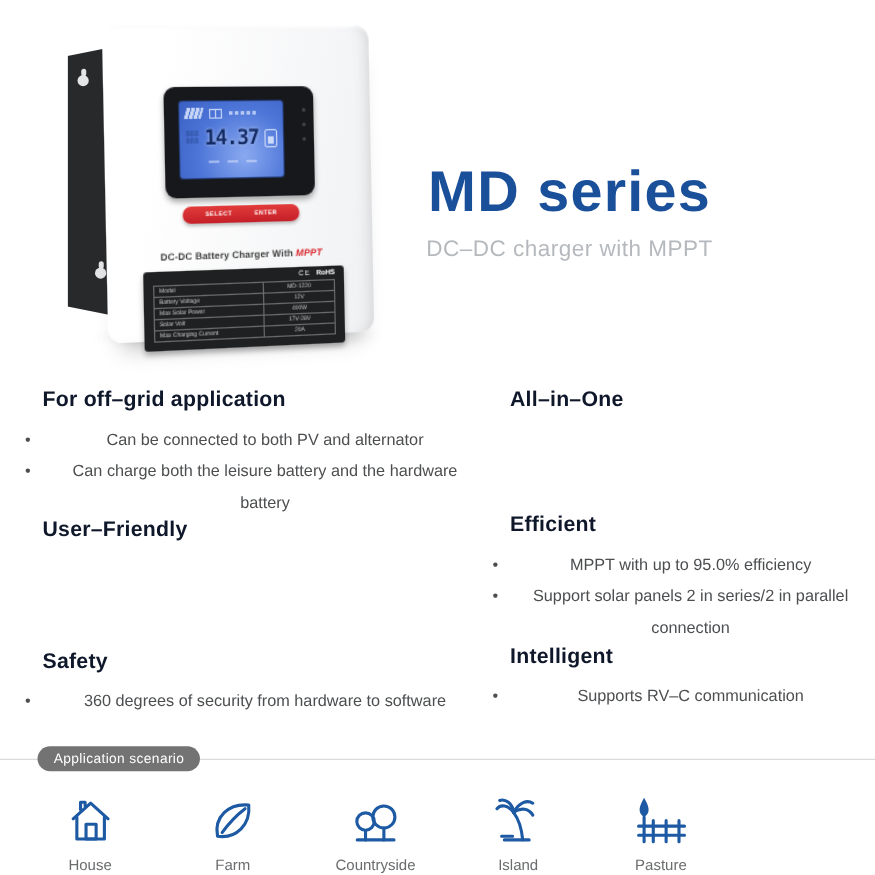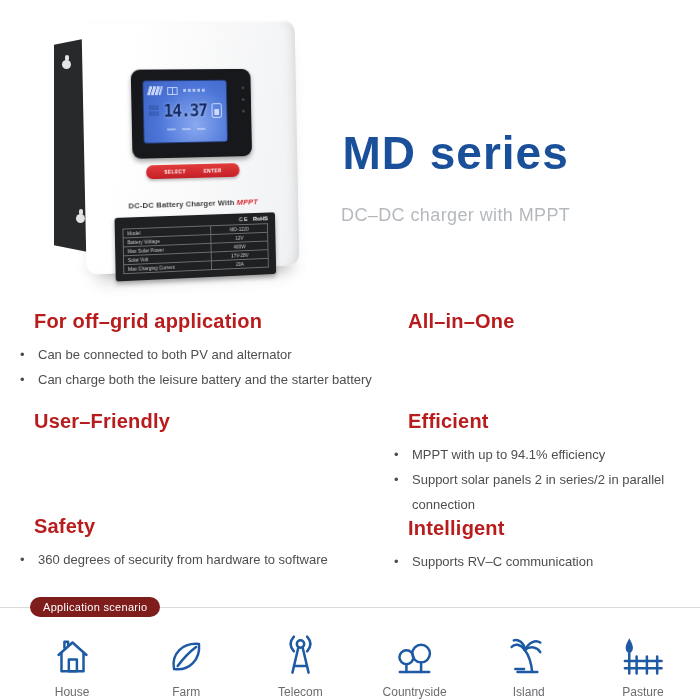--- a/index.html
+++ b/index.html
@@ -56,37 +56,37 @@
   .cert { text-align:right; color:#fff; font-size:6px; margin-bottom:2px; }
   .cert .ce { letter-spacing:1px; margin-right:5px; font-weight:normal; }
   .cert .rohs { font-weight:bold; }
   .spec-table { width:100%; border-collapse:collapse; }
   .spec-table td { border:1px solid #6d6d6d; font-size:5px; color:#c9c9c9; padding:1px 4px; height:8px; }
   .spec-table td.val { width:40%; text-align:center; }
 
   
   .title-block { position:absolute; left:341px; top:126px;text-align:center; }
   .md-title { font-size:46px; font-weight:bold; color:#1a4f9a; letter-spacing:1px; }
-  .md-sub { margin-top:25px; font-size:18px; color:#b5b9bd; letter-spacing:.4px; }
+  .md-sub { margin-top:9px; font-size:18px; color:#b5b9bd; letter-spacing:.4px; }
 
   
   .col-left { position:absolute; left:34px; top:310px; width:352px; }
   .col-right { position:absolute; left:408px; top:310px; width:285px; }
   .feature { margin-bottom:0; }
   .feature.h1 { min-height:100px; }
   .feature.h2 { min-height:105px; }
-  .feature h3 { font-size:20px; color:#b91c1c; font-weight:bold; margin-bottom:9px; letter-spacing:.2px; }
+  .feature h3 { font-size:17px; color:#0f172a; font-weight:bold; margin-bottom:9px; letter-spacing:.2px; }
   .feature ul { list-style:none; }
-  .feature li { position:relative; font-size:13px; color:#4c4e50; line-height:25px; padding-left:4px; }
+  .feature li { position:relative; font-size:13px; color:#4c4e50; line-height:25px; padding-left:4px;text-align:center; }
   .feature li::before { content:"\2022"; position:absolute; left:-14px; color:#4c4e50; }
 
   
   .scenario-bar { position:absolute; left:0; top:597px; width:700px; height:22px; }
   .scenario-line { position:absolute; left:0; top:10px; width:700px; height:1px; background:#dadada; }
-  .scenario-badge { position:absolute; left:30px; top:0; background:#7f1d1d; color:#fff; font-size:11px;
+  .scenario-badge { position:absolute; left:30px; top:0; background:#737373; color:#fff; font-size:11px;
                     padding:4px 13px 4px 13px; border-radius:10px; letter-spacing:.3px; }
 
   .scenarios { position:absolute; left:0; top:633px; width:700px; display:grid; grid-template-columns:repeat(6,1fr); justify-items:center;padding-left:15px; }
   .scenario { display:flex; flex-direction:column; align-items:center; }
   .scenario svg { width:47px; height:47px; }
   .scenario svg * { stroke:#1d5aa3; stroke-width:3.4; fill:none; stroke-linecap:round; stroke-linejoin:round; }
   .scenario svg .filled { fill:#1d5aa3; stroke:none; }
   .scenario .slabel { margin-top:5px; font-size:12px; color:#6a6c6e; }
 </style>
 </head>
@@ -171,21 +171,21 @@
   <div class="title-block">
     <div class="md-title">MD series</div>
     <div class="md-sub">DC–DC charger with MPPT</div>
   </div>
 
   <div class="col-left">
     <div class="feature h1">
       <h3>For off–grid application</h3>
       <ul>
         <li>Can be connected to both PV and alternator</li>
-        <li>Can charge both the leisure battery and the starter battery</li>
+        <li>Can charge both the leisure battery and the hardware battery</li>
       </ul>
     </div>
     <div class="feature h2">
       <h3>User–Friendly</h3>
     </div>
     <div class="feature">
       <h3>Safety</h3>
       <ul>
         <li>360 degrees of security from hardware to software</li>
       </ul>
@@ -194,21 +194,21 @@
 
   <div class="col-right">
     <div class="feature h1">
       <h3>All–in–One</h3>
       <ul>
       </ul>
     </div>
     <div class="feature h2">
       <h3>Efficient</h3>
       <ul>
-        <li>MPPT with up to 94.1% efficiency</li>
+        <li>MPPT with up to 95.0% efficiency</li>
         <li>Support solar panels 2 in series/2 in parallel connection</li>
       </ul>
     </div>
     <div class="feature">
       <h3>Intelligent</h3>
       <ul>
         <li>Supports RV–C communication</li>
       </ul>
     </div>
   </div>
@@ -227,29 +227,20 @@
         <rect x="27" y="36" width="11" height="16"></rect>
       </svg>
       <div class="slabel">House</div>
     </div>
     <div class="scenario">
       <svg viewBox="0 0 64 64">
         <path d="M15 49 C11 28 27 13 49 15 C51 36 36 52 15 49 Z"></path>
         <path d="M20 45 C28 34 37 25 45 19"></path>
       </svg>
       <div class="slabel">Farm</div>
-    </div>
-    <div class="scenario">
-      <svg viewBox="0 0 64 64">
-        <circle cx="32" cy="15" r="5"></circle>
-        <path d="M23 25 Q14 15 23 5"></path>
-        <path d="M41 25 Q50 15 41 5"></path>
-        <path d="M29 20 L21 54 M35 20 L43 54 M23 45 H41"></path>
-      </svg>
-      <div class="slabel">Telecom</div>
     </div>
     <div class="scenario">
       <svg viewBox="0 0 64 64">
         <circle cx="21" cy="33" r="9.5"></circle>
         <circle cx="41" cy="28" r="12"></circle>
         <path d="M21 43 V53 M41 40 V53"></path>
         <path d="M12 53 H52"></path>
       </svg>
       <div class="slabel">Countryside</div>
     </div>

